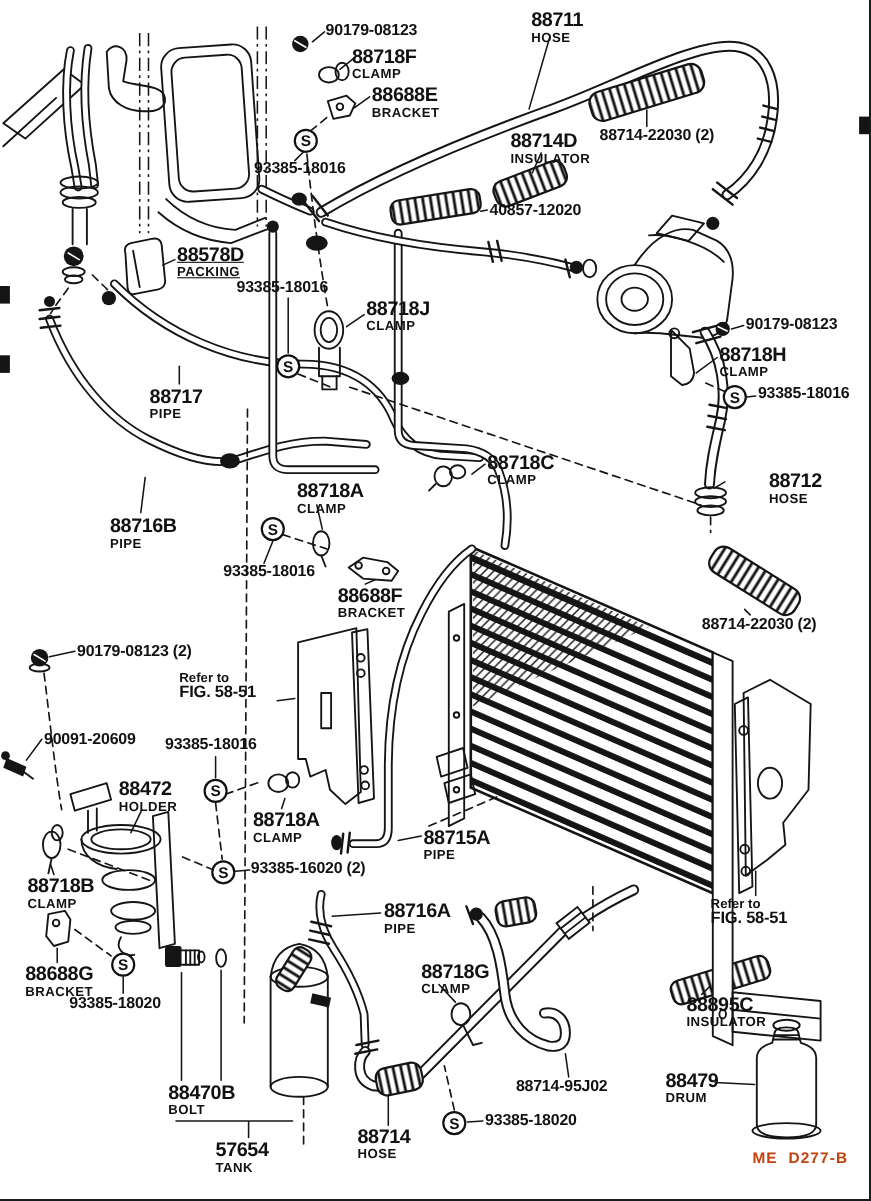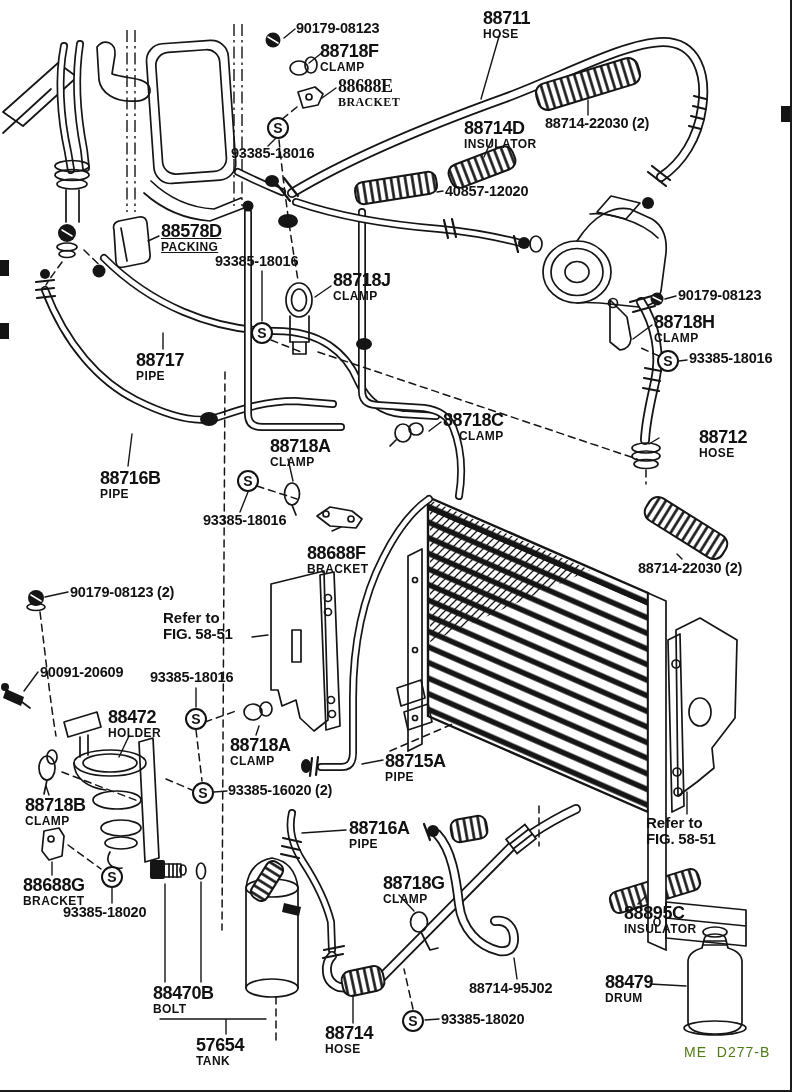--- a/index.html
+++ b/index.html
@@ -7,32 +7,32 @@
     position:relative;width:792px;height:1092px;background:#fff;overflow:hidden;
     border-right:2px solid #1b1b1b;border-bottom:2px solid #1b1b1b;box-sizing:border-box;
     font-family:"Liberation Sans",sans-serif;color:#141414;
   }
   .stage svg{position:absolute;left:0;top:0;}
   #label-layer{position:absolute;left:0;top:0;width:100%;height:100%;}
   .plabel{position:absolute;white-space:nowrap;line-height:1.04;}
   .plabel .num{font-weight:700;color:#111;}
   .plabel.lg .num{font-size:18px;letter-spacing:-0.4px;}
   .plabel.md .num{font-size:14.5px;letter-spacing:-0.2px;}
-  .plabel.ref .num{font-size:15px;}
+  .plabel.ref .num{font-size:12px;}
   .plabel .sub{font-weight:700;font-size:12px;letter-spacing:0.4px;color:#111;margin-top:0px;}
   .plabel.ref .sub{font-size:15px;letter-spacing:-0.2px;}
   .screw{
     position:absolute;width:22px;height:22px;border:2px solid #111;border-radius:50%;
     display:flex;align-items:center;justify-content:center;
     font-weight:700;font-size:14px;color:#111;background:#fff;box-sizing:border-box;
   }
   .edge-mark{position:absolute;width:9px;height:16px;background:#141414;}
   .footer-code{
-    position:absolute;left:684px;top:1044px;font-weight:400;font-size:14px;
-    letter-spacing:1px;color:#4d7c0f;white-space:pre;
+    position:absolute;left:684px;top:1044px;font-weight:700;font-size:14px;
+    letter-spacing:1px;color:#c2410c;white-space:pre;
   }
   
   .ln{stroke:#151515;stroke-width:1.7;fill:none;stroke-linecap:round;stroke-linejoin:round;}
   .ln2{stroke:#151515;stroke-width:2.2;fill:none;stroke-linecap:round;}
   .ld{stroke:#151515;stroke-width:1.4;fill:none;stroke-linecap:round;}
   .dash{stroke:#151515;stroke-width:1.5;fill:none;stroke-dasharray:7 5;stroke-linecap:round;}
   .dd{stroke:#151515;stroke-width:1.4;fill:none;stroke-dasharray:12 4 2.5 4;}
   .to{stroke:#151515;stroke-width:8;fill:none;stroke-linecap:round;stroke-linejoin:round;}
   .ti{stroke:#ffffff;stroke-width:4.6;fill:none;stroke-linecap:round;stroke-linejoin:round;}
   .ho{stroke:#151515;stroke-width:10;fill:none;stroke-linecap:round;stroke-linejoin:round;}
@@ -425,21 +425,21 @@
 </svg>
 
 <div id="label-layer">
       <div class="plabel md" style="left: 296px; top: 21px;">
         <div class="num">90179-08123</div>
       </div>
       <div class="plabel lg" style="left: 320px; top: 42px;">
         <div class="num">88718F</div>
         <div class="sub">CLAMP</div>
       </div>
-      <div class="plabel lg" style="left: 338px; top: 77px; font-family: Liberation Serif, serif;">
+      <div class="plabel lg" style="left: 338px; top: 77px;">
         <div class="num">88688E</div>
         <div class="sub">BRACKET</div>
       </div>
       <div class="plabel md" style="left: 231px; top: 146px;">
         <div class="num">93385-18016</div>
       </div>
       <div class="plabel lg" style="left: 483px; top: 9px;">
         <div class="num">88711</div>
         <div class="sub">HOSE</div>
       </div>
@@ -475,36 +475,36 @@
         <div class="num">93385-18016</div>
       </div>
       <div class="plabel lg" style="left: 136px; top: 351px;">
         <div class="num">88717</div>
         <div class="sub">PIPE</div>
       </div>
       <div class="plabel lg" style="left: 100px; top: 469px;">
         <div class="num">88716B</div>
         <div class="sub">PIPE</div>
       </div>
-      <div class="plabel lg" style="left: 443px; top: 411px; text-align: right;">
+      <div class="plabel lg" style="left: 443px; top: 411px;">
         <div class="num">88718C</div>
         <div class="sub">CLAMP</div>
       </div>
       <div class="plabel lg" style="left: 270px; top: 437px;">
         <div class="num">88718A</div>
         <div class="sub">CLAMP</div>
       </div>
       <div class="plabel lg" style="left: 699px; top: 428px;">
         <div class="num">88712</div>
         <div class="sub">HOSE</div>
       </div>
       <div class="plabel md" style="left: 203px; top: 513px;">
         <div class="num">93385-18016</div>
       </div>
-      <div class="plabel lg" style="left: 307px; top: 544px;">
+      <div class="plabel lg" style="left: 307px; top: 532px;">
         <div class="num">88688F</div>
         <div class="sub">BRACKET</div>
       </div>
       <div class="plabel md" style="left: 638px; top: 561px;">
         <div class="num">88714-22030 (2)</div>
       </div>
       <div class="plabel md" style="left: 70px; top: 585px;">
         <div class="num">90179-08123 (2)</div>
       </div>
       <div class="plabel ref" style="left: 163px; top: 610px;">

